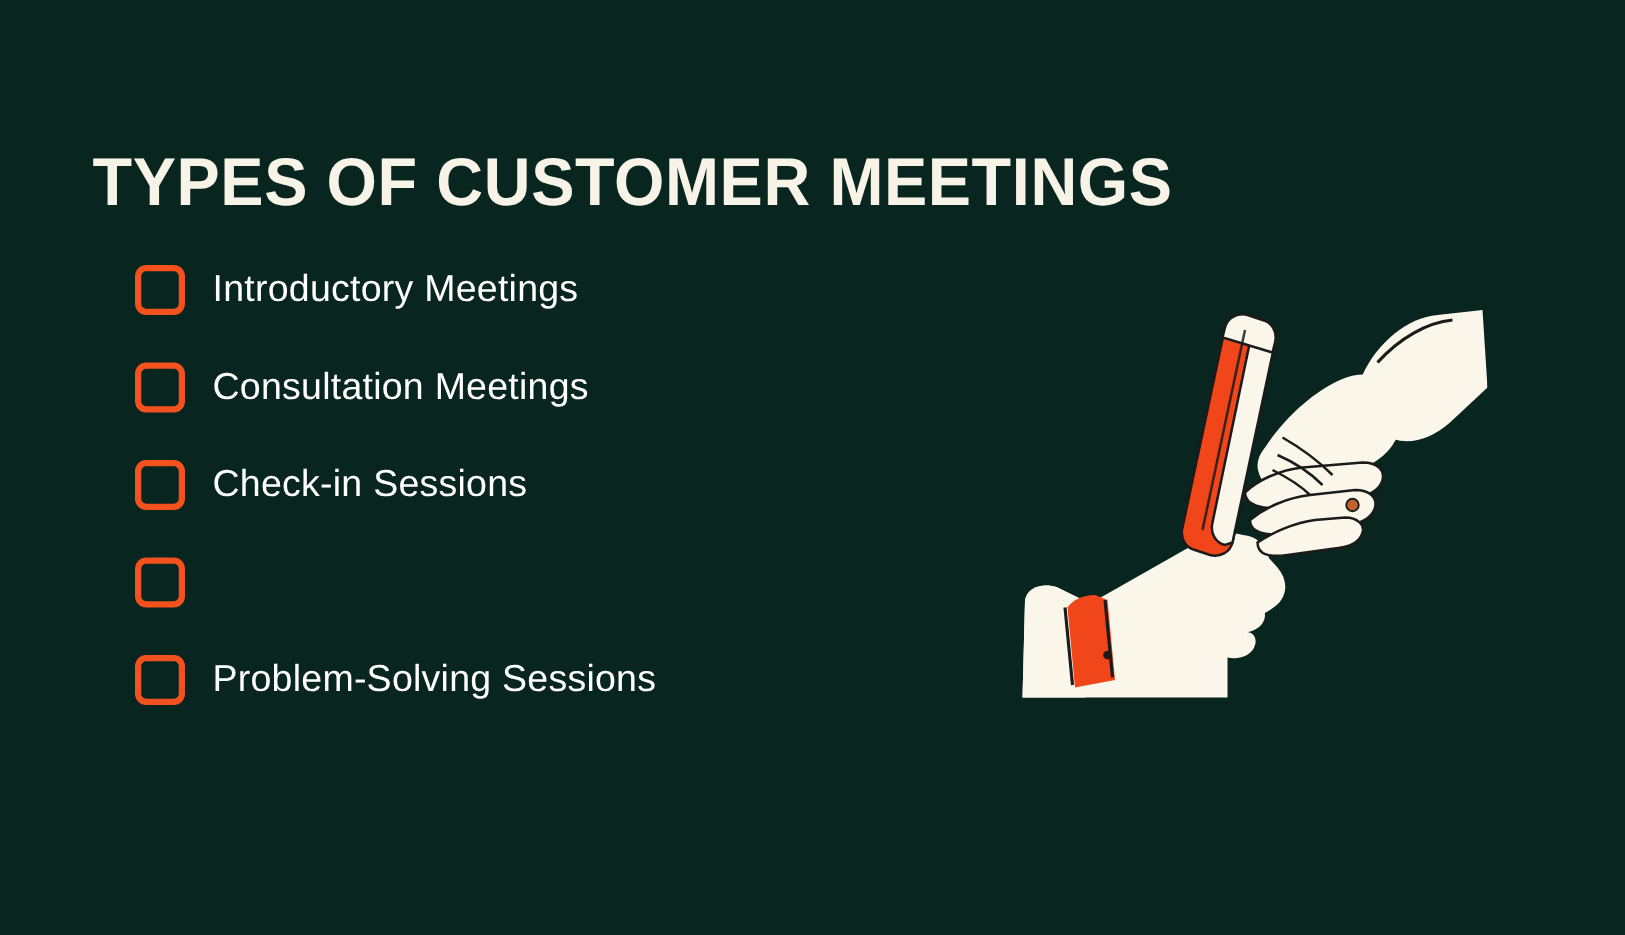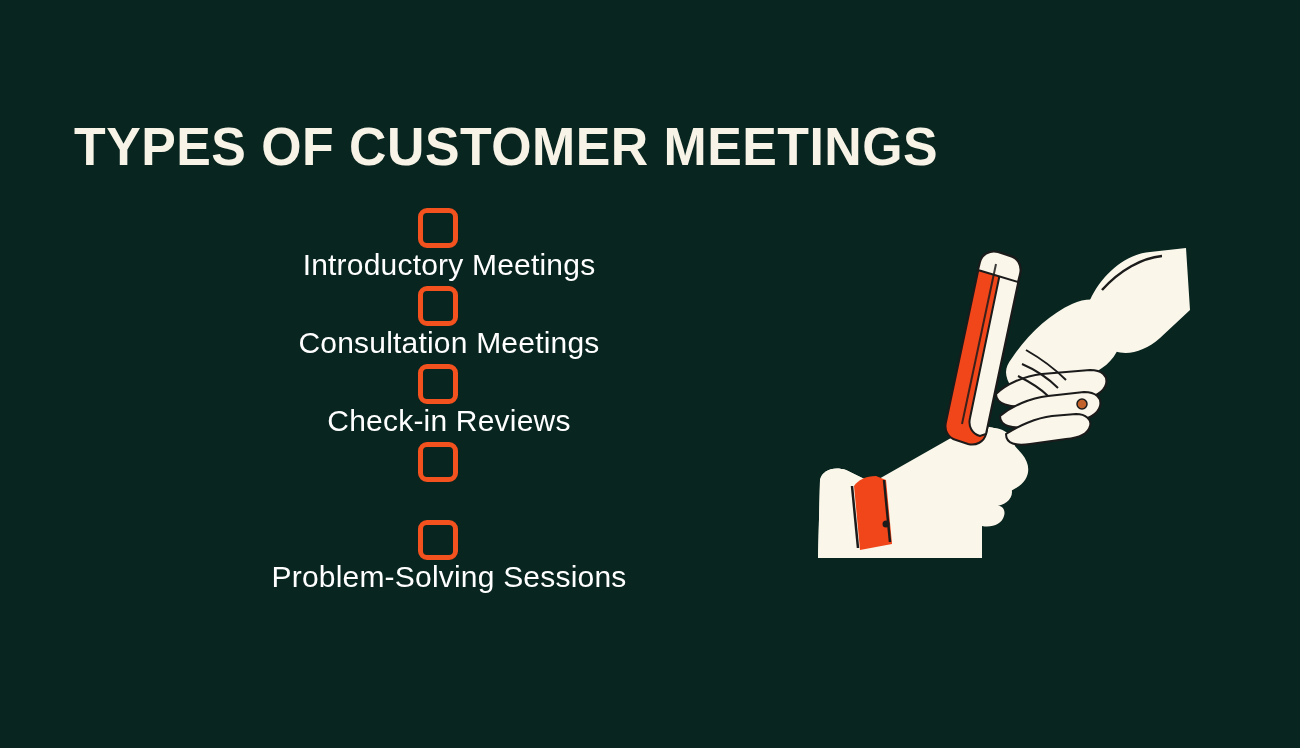--- a/index.html
+++ b/index.html
@@ -45,21 +45,20 @@
     position: absolute;
     left: 108px;
     top: 208px;
     width: 660px;
   }
   .check-row {
     display: flex;
     align-items: center;
     height: 48px;
     margin-bottom: 30px;
-    flex-direction: column;
   }
   .check-row:last-child { margin-bottom: 0; }
 
   .checkbox {
     flex: 0 0 auto;
     width: 30px;
     height: 30px;
     border: 5px solid #F3511D;
     border-radius: 9px;
     box-sizing: content-box;
@@ -129,21 +128,21 @@
       <div class="check-label">Introductory Meetings</div>
     </div>
 
     <div class="check-row">
       <div class="checkbox"></div>
       <div class="check-label">Consultation Meetings</div>
     </div>
 
     <div class="check-row">
       <div class="checkbox"></div>
-      <div class="check-label">Check-in Reviews</div>
+      <div class="check-label">Check-in Sessions</div>
     </div>
 
     <div class="check-row">
       <div class="checkbox"></div>
     </div>
 
     <div class="check-row">
       <div class="checkbox"></div>
       <div class="check-label">Problem-Solving Sessions</div>
     </div>

